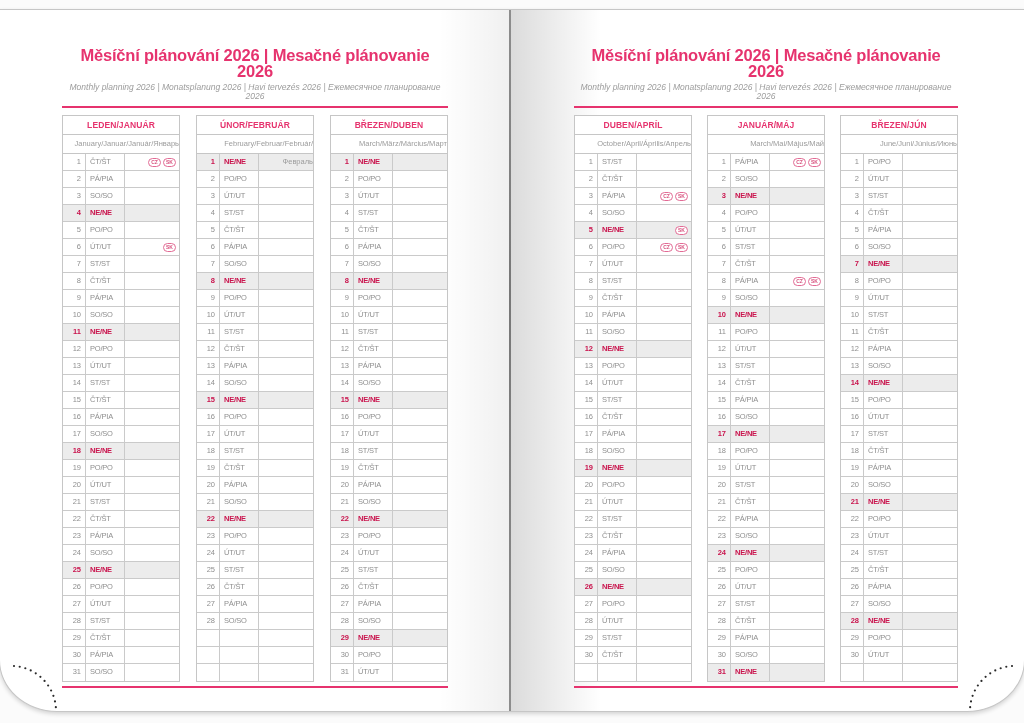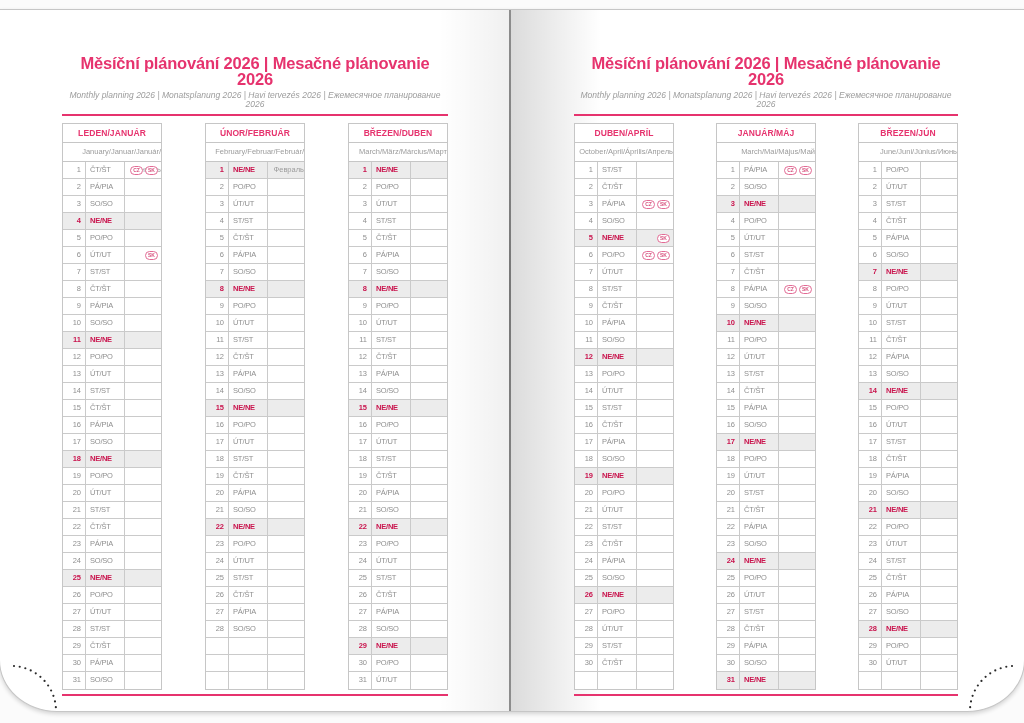--- a/index.html
+++ b/index.html
@@ -17,34 +17,34 @@
   .spine-shadow-r { position:absolute; left:511px; top:10px; bottom:12px; width:90px;
                     background:linear-gradient(90deg, rgba(0,0,0,.14), rgba(0,0,0,0)); }
   .spine-shadow-l { position:absolute; left:439px; top:10px; bottom:12px; width:70px;
                     background:linear-gradient(90deg, rgba(0,0,0,0), rgba(0,0,0,.06)); }
 
   .corner-arc { position:absolute; }
   .corner-arc.left  { left:8px;  top:660px; }
   .corner-arc.right { left:960px; top:660px; }
 
   
-  .page { position:absolute; top:8px; }
+  .page { position:absolute; top:0; }
   .page.left  { left:62px;  width:386px; }
   .page.right { left:574px; width:384px; }
 
   .title { padding-top:47px; text-align:center; font-size:16.5px; font-weight:bold;
            color:#e6336e; line-height:16px; letter-spacing:-0.2px; }
   .subtitle { margin-top:4px; text-align:center; font-size:8.5px; color:#9c9c9c; line-height:9px;font-style:italic; }
   .rule, .bottom-rule { height:2px; background:#e6336e; }
   .rule { margin-top:5px; }
   .months { display:flex; justify-content:space-between; margin-top:7px; }
   .bottom-rule { margin-top:4px; }
 
   
-  .month { width:100px; border:1px solid #c6c6c6; background:#fff; }
+  .month { width:118px; border:1px solid #c6c6c6; background:#fff; }
   .m-name { height:19px; line-height:19px; border-bottom:1px solid #c6c6c6; text-align:center;
             font-weight:bold; font-size:8.5px; color:#e6336e; letter-spacing:0.1px; }
   .m-sub  { height:19px; line-height:18px; border-bottom:1px solid #c6c6c6; text-align:right;
             font-size:7.5px; color:#9c9c9c; }
   .drow { display:flex; height:17px; border-bottom:1px solid #cacaca; background:#fff; }
   .drow:last-child { border-bottom:0; }
   .c-num { width:23px; border-right:1px solid #cacaca; font-size:7.5px; color:#8f8f8f;
            text-align:right; padding-right:4px; line-height:16px; }
   .c-day { width:39px; border-right:1px solid #cacaca; font-size:7.5px; color:#8f8f8f;
            padding-left:4px; line-height:16px; letter-spacing:-0.2px; }

